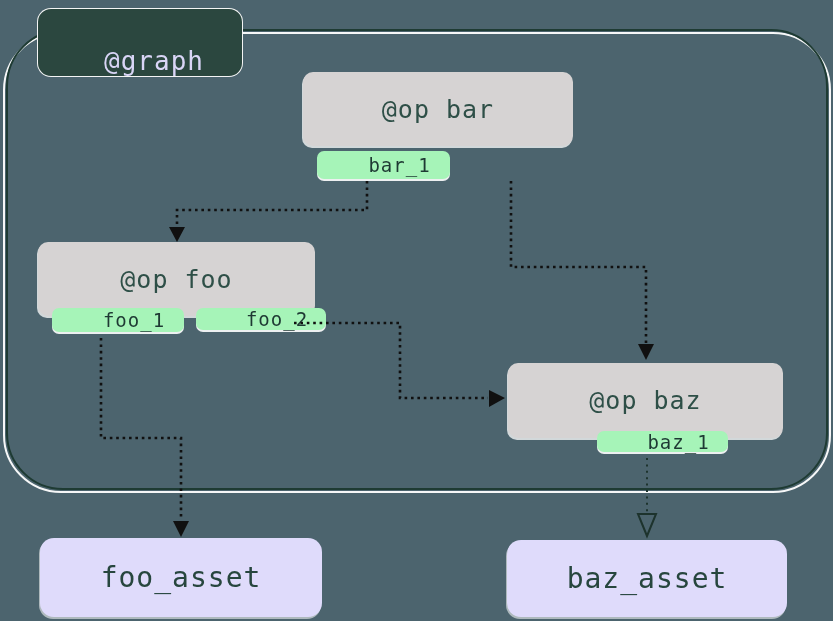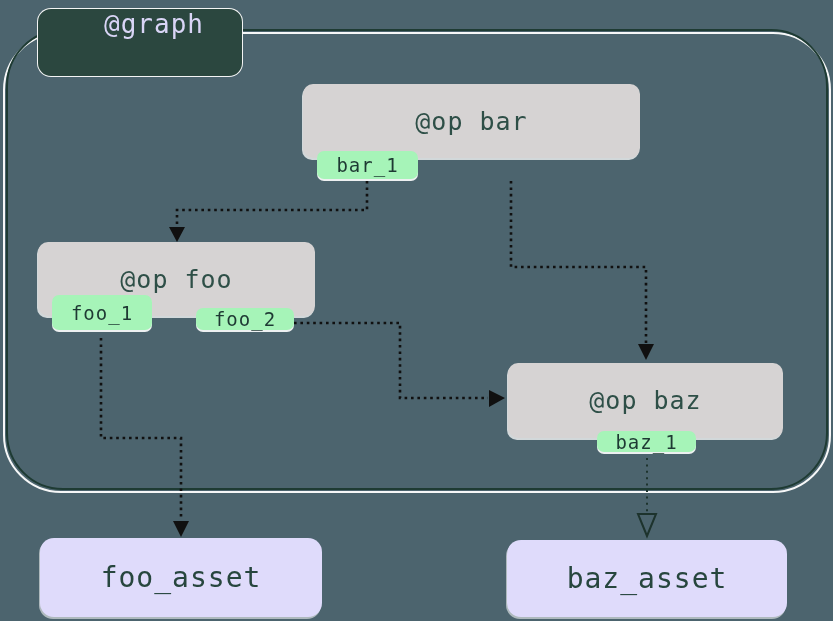--- a/index.html
+++ b/index.html
@@ -37,57 +37,58 @@
   }
 
   .graph-label {
     position: absolute;
     left: 37px; top: 8px;
     width: 206px; height: 69px;
     background: var(--graph_box, #2b473f);
     border: 1.5px solid rgba(255,255,255,0.95);
     border-radius: 14px;
     box-sizing: border-box;
-    display: flex; align-items: flex-start; justify-content: center;
+    display: flex; align-items: flex-end; justify-content: center;
     color: var(--light_text, #d9d5f6);
     font-size: 26px;
     letter-spacing: 1px;
     z-index: 6;
     padding-left: 28px;
   }
 
   .op {
     position: absolute;
     background: var(--op_box, #d6d3d3);
     border-radius: 10px;
     display: flex; align-items: center; justify-content: center;
     color: var(--op_text, #2e4f47);
     font-size: 25px;
     letter-spacing: 1px;
     box-shadow: -1px 2px 0 rgba(255,255,255,0.75);
     z-index: 3;
   }
-  .op-bar { left: 303px; top: 84px;  width: 337px; height: 74px; }
+  .op-bar { left: 303px; top: 72px;  width: 270px; height: 74px; }
   .op-foo { left: 38px;  top: 242px; width: 277px; height: 74px; }
   .op-baz { left: 508px; top: 363px; width: 275px; height: 75px; }
 
   .pin {
     position: absolute;
     background: var(--output_pin, #a6f4b8);
     border-radius: 7px;
     display: flex; align-items: center; justify-content: center;
     color: var(--pin_text, #1e3933);
     font-size: 19px;
     letter-spacing: 1px;
     box-shadow: 0 2px 0 rgba(255,255,255,0.9);
     z-index: 5;
+    padding-left: 32px;
   }
   .pin-bar-1 { left: 317px; top: 151px; width: 101px; height: 28px; }
   .pin-bar-2 { left: 462px; top: 151px; width: 100px; height: 28px; }
-  .pin-foo-1 { left: 52px;  top: 295px; width: 100px; height: 35px; }
+  .pin-foo-1 { left: 52px;  top: 308px; width: 100px; height: 24px; }
   .pin-foo-2 { left: 196px; top: 308px; width: 98px;  height: 22px; }
   .pin-baz-1 { left: 597px; top: 431px; width: 99px;  height: 21px; }
 
   .asset {
     position: absolute;
     background: var(--asset_box, #dfdbfb);
     border-radius: 14px;
     display: flex; align-items: center; justify-content: center;
     color: var(--asset_text, #27463e);
     font-size: 28px;

